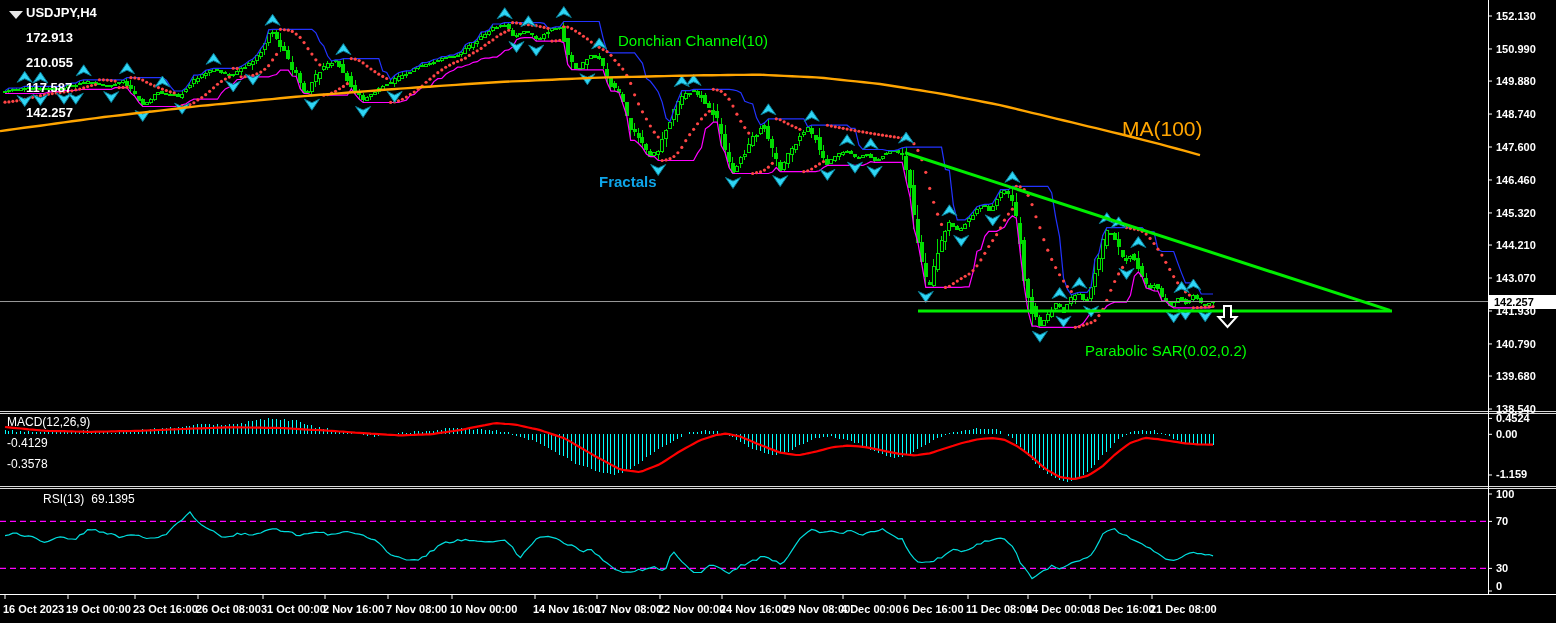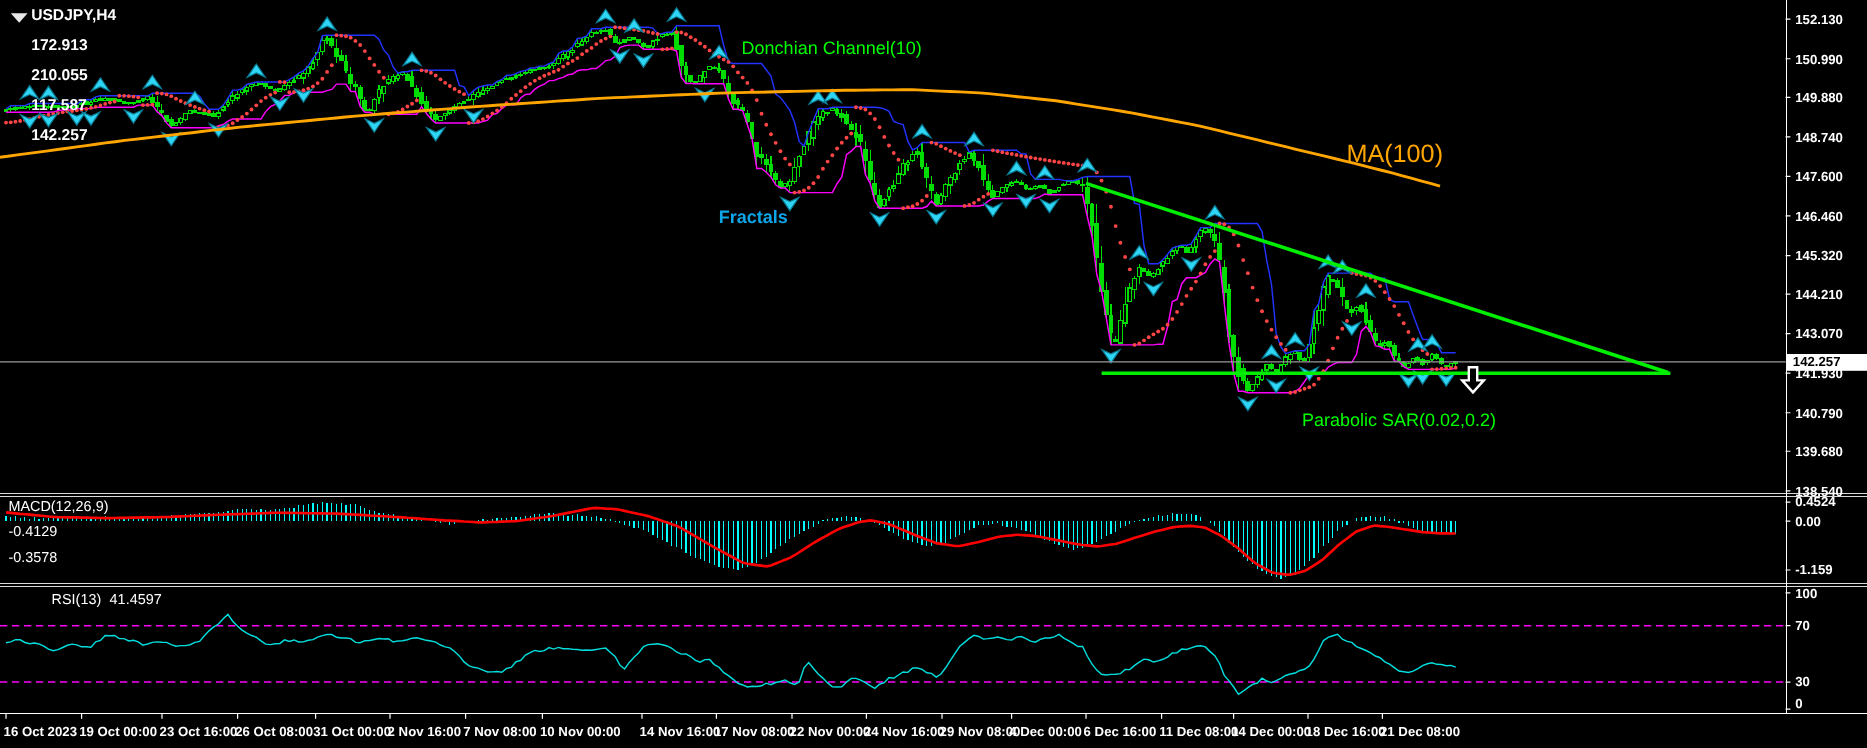--- a/index.html
+++ b/index.html
@@ -1474,21 +1474,21 @@
   </div>
 
   <div id="macd-label" class="overlay">
     <span>MACD(12,26,9)</span>
     <span>-0.4129</span>
     <span>-0.3578</span>
   </div>
 
   <div id="rsi-label" class="overlay">
     <span>RSI(13)</span>
-    <span>41.4597</span>
+    <span>69.1395</span>
   </div>
 
   <div id="donchian-label" class="overlay">Donchian Channel(10)</div>
   <div id="fractals-label" class="overlay">Fractals</div>
   <div id="ma-label" class="overlay">MA(100)</div>
   <div id="psar-label" class="overlay">Parabolic SAR(0.02,0.2)</div>
 
   <div id="price-tag" class="overlay">142.257</div>
 </div>
 

